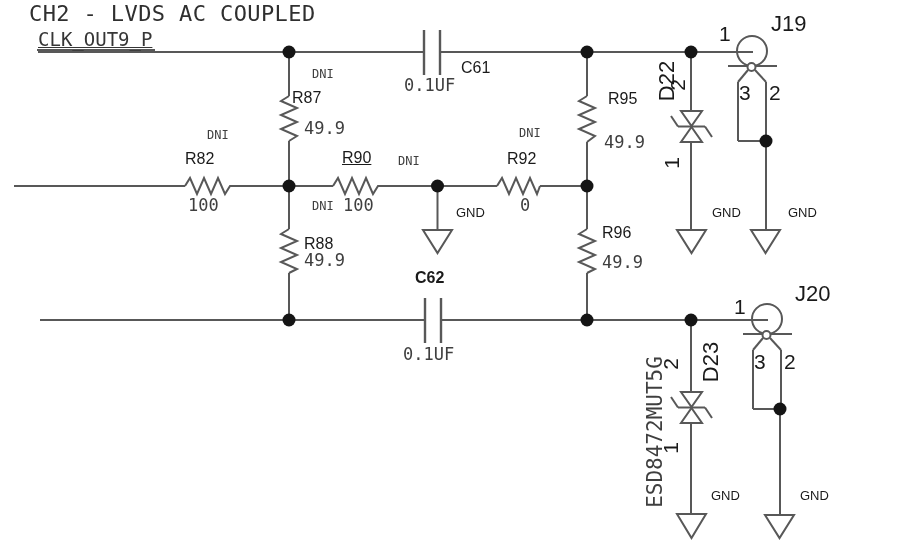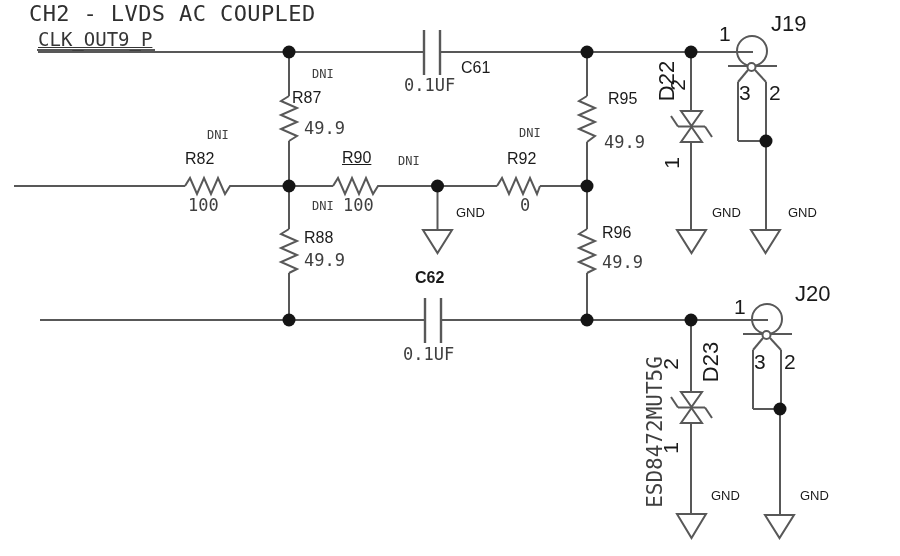--- a/index.html
+++ b/index.html
@@ -138,21 +138,21 @@
 
   <div class="lbl mono dni" style="left:201px; top:129px;">DNI</div>
   <div class="lbl sans ref" style="left:185px; top:151px;">R82</div>
   <div class="lbl mono val" style="left:188px; top:197px;">100</div>
 
   <div class="lbl mono dni" style="left:306px; top:68px;">DNI</div>
   <div class="lbl sans ref" style="left:292px; top:90px;">R87</div>
   <div class="lbl mono val" style="left:304px; top:120px;">49.9</div>
 
   <div class="lbl mono dni" style="left:306px; top:200px;">DNI</div>
-  <div class="lbl sans ref" style="left:304px; top:230px;">R88</div>
+  <div class="lbl sans ref" style="left:304px; top:236px;">R88</div>
   <div class="lbl mono val" style="left:304px; top:252px;">49.9</div>
 
   <div class="lbl sans ref" style="left:342px; top:150px;text-decoration:underline;">R90</div>
   <div class="lbl mono dni" style="left:392px; top:155px;">DNI</div>
   <div class="lbl mono val" style="left:343px; top:197px;">100</div>
 
   <div class="lbl mono dni" style="left:513px; top:127px;">DNI</div>
   <div class="lbl sans ref" style="left:507px; top:151px;">R92</div>
   <div class="lbl mono val" style="left:520px; top:197px;">0</div>
 

